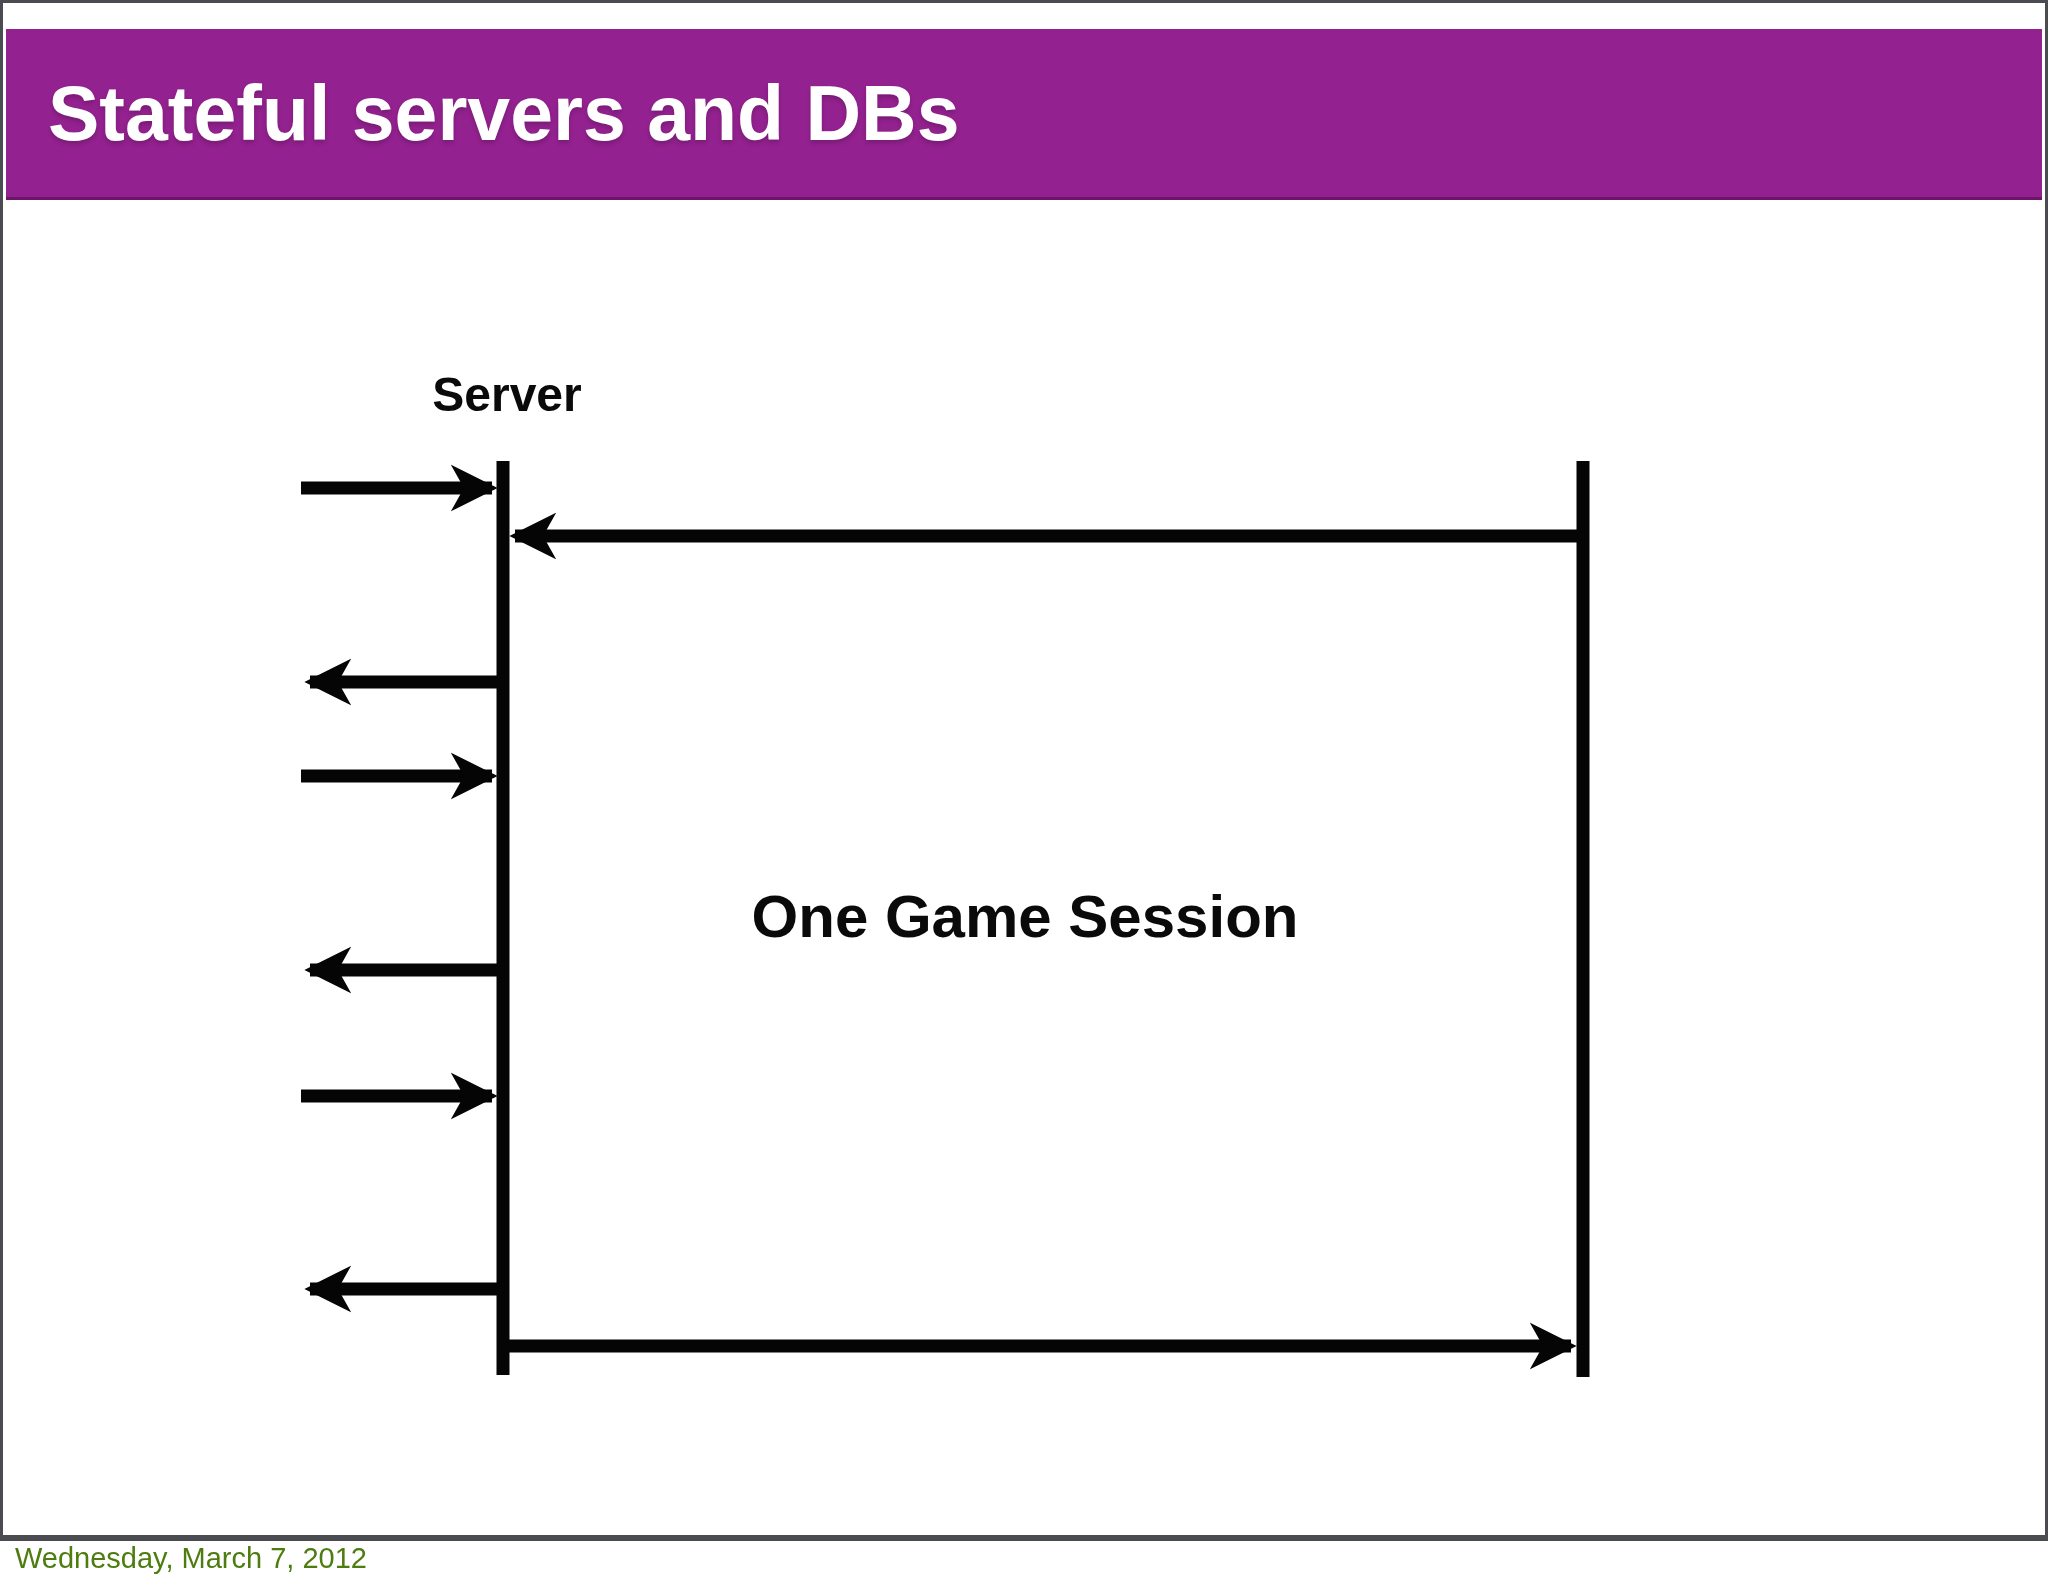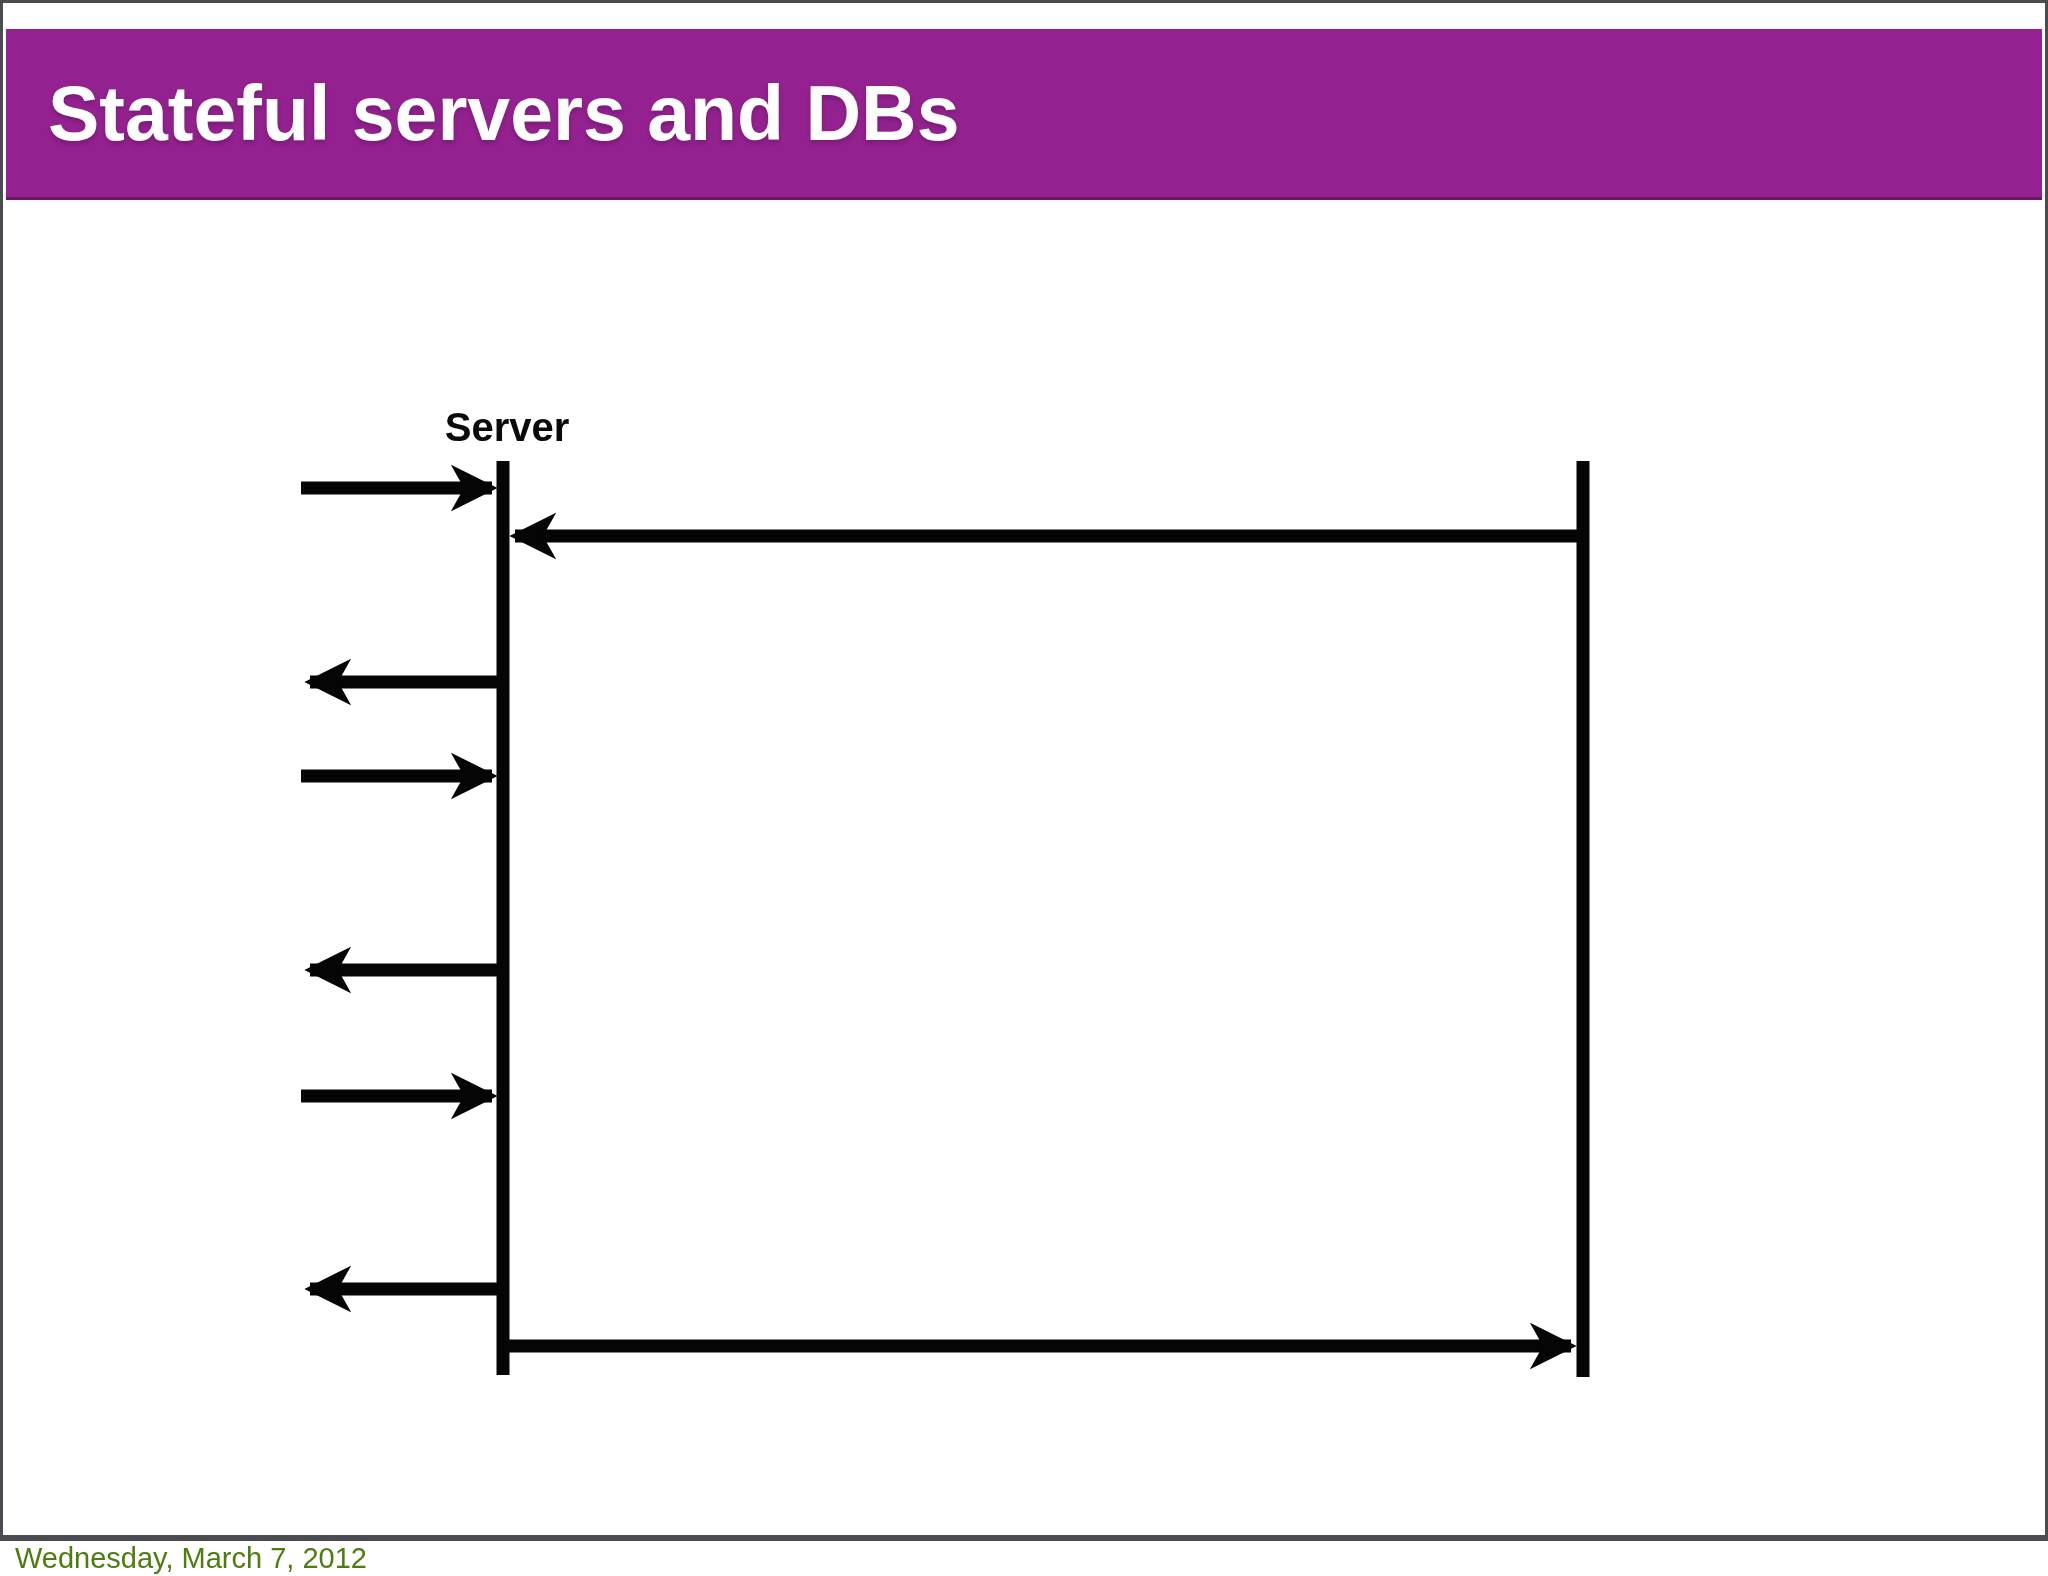--- a/index.html
+++ b/index.html
@@ -59,21 +59,21 @@
     height: 1576px;
   }
   .diagram-label {
     position: absolute;
     transform: translateX(-50%);
     font-weight: 700;
     color: #0a0a0a;
     line-height: 1;
     white-space: nowrap;
   }
-  .actor-label { font-size: 40px; margin-top: 36px; }
+  .actor-label { font-size: 48px; }
   .server-label-pos   { left: 504px;  top: 368px; }
   .database-label-pos { left: 1585px; top: 368px; }
   .session-label-pos  { left: 1022px; top: 884px; font-size: 60px; }
   
   .footer-date {
     position: absolute;
     left: 15px;
     top: 1543px;
     font-size: 29px;
     line-height: 1.1;
@@ -107,18 +107,19 @@
         <line x1="298" y1="773" x2="489" y2="773" stroke="#050505" stroke-width="13" marker-end="url(#arrowhead)"></line>
         <line x1="500" y1="967" x2="307" y2="967" stroke="#050505" stroke-width="13" marker-end="url(#arrowhead)"></line>
         <line x1="298" y1="1093" x2="489" y2="1093" stroke="#050505" stroke-width="13" marker-end="url(#arrowhead)"></line>
         <line x1="500" y1="1286" x2="307" y2="1286" stroke="#050505" stroke-width="13" marker-end="url(#arrowhead)"></line>
         <line x1="500" y1="1343" x2="1568" y2="1343" stroke="#050505" stroke-width="13" marker-end="url(#arrowhead)"></line>
       </svg>
 
     <div class="diagram-label actor-label server-label-pos">Server</div>
 
 
+    <div class="diagram-label session-label-pos">One Game Session</div>
 
   </div>
 
   <div class="footer-date">Wednesday, March 7, 2012</div>
 
 </div>
 
 </body></html>

